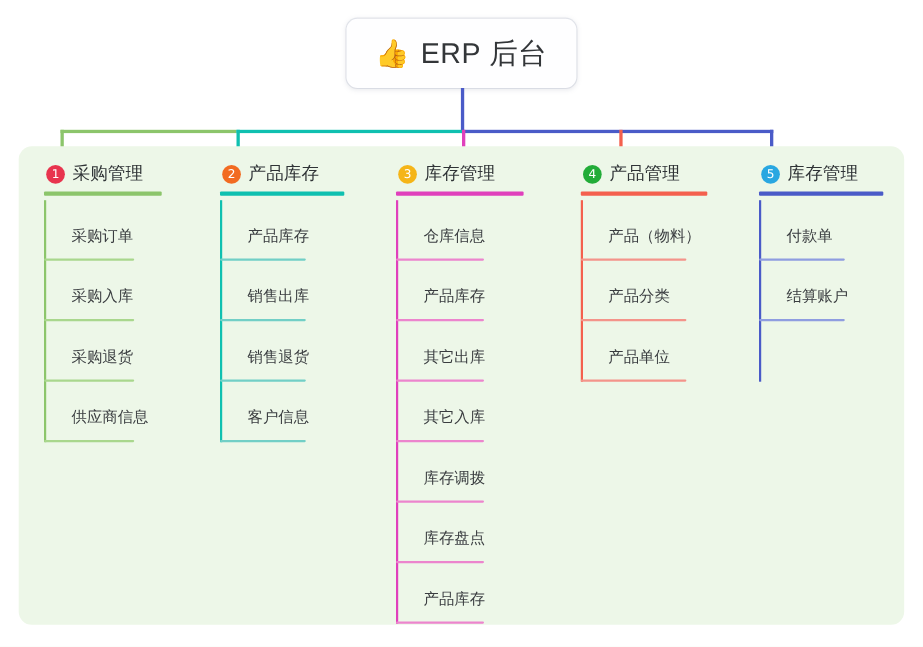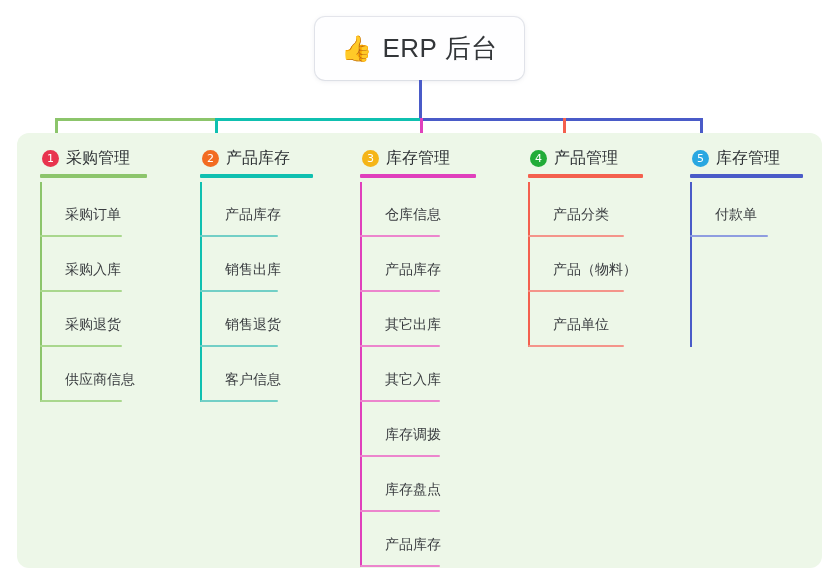--- a/index.html
+++ b/index.html
@@ -170,42 +170,46 @@
       </div>
       <div class="col" style="left: 528px;">
         <div class="col-head">
           <span class="badge" style="background: rgb(34, 172, 56);">4</span>
           <span class="col-title">产品管理</span>
           <div class="head-rule" style="width: 115px; background: rgb(244, 96, 78);"></div>
         </div>
         <div class="items">
           <div class="spine" style="height: 165px; background: rgb(244, 96, 78);"></div>
           <div class="item">
+            <span class="item-label">产品（物料）</span>
+            <div class="item-rule" style="width: 96px; background: rgb(244, 148, 138);"></div>
+          </div>
+          <div class="item">
             <span class="item-label">产品分类</span>
-            <div class="item-rule" style="width: 96px; background: rgb(244, 148, 138);"></div>
-          </div>
-          <div class="item">
-            <span class="item-label">产品（物料）</span>
             <div class="item-rule" style="width: 96px; background: rgb(244, 148, 138);"></div>
           </div>
           <div class="item">
             <span class="item-label">产品单位</span>
             <div class="item-rule" style="width: 96px; background: rgb(244, 148, 138);"></div>
           </div>
         </div>
       </div>
       <div class="col" style="left: 690px;">
         <div class="col-head">
           <span class="badge" style="background: rgb(41, 167, 225);">5</span>
           <span class="col-title">库存管理</span>
           <div class="head-rule" style="width: 113px; background: rgb(74, 91, 200);"></div>
         </div>
         <div class="items">
           <div class="spine" style="height: 165px; background: rgb(74, 91, 200);"></div>
           <div class="item">
             <span class="item-label">付款单</span>
             <div class="item-rule" style="width: 78px; background: rgb(143, 157, 224);"></div>
           </div>
+          <div class="item">
+            <span class="item-label">结算账户</span>
+            <div class="item-rule" style="width: 78px; background: rgb(143, 157, 224);"></div>
+          </div>
         </div>
       </div>
     </div>
 
 </div>
 
 </body></html>

